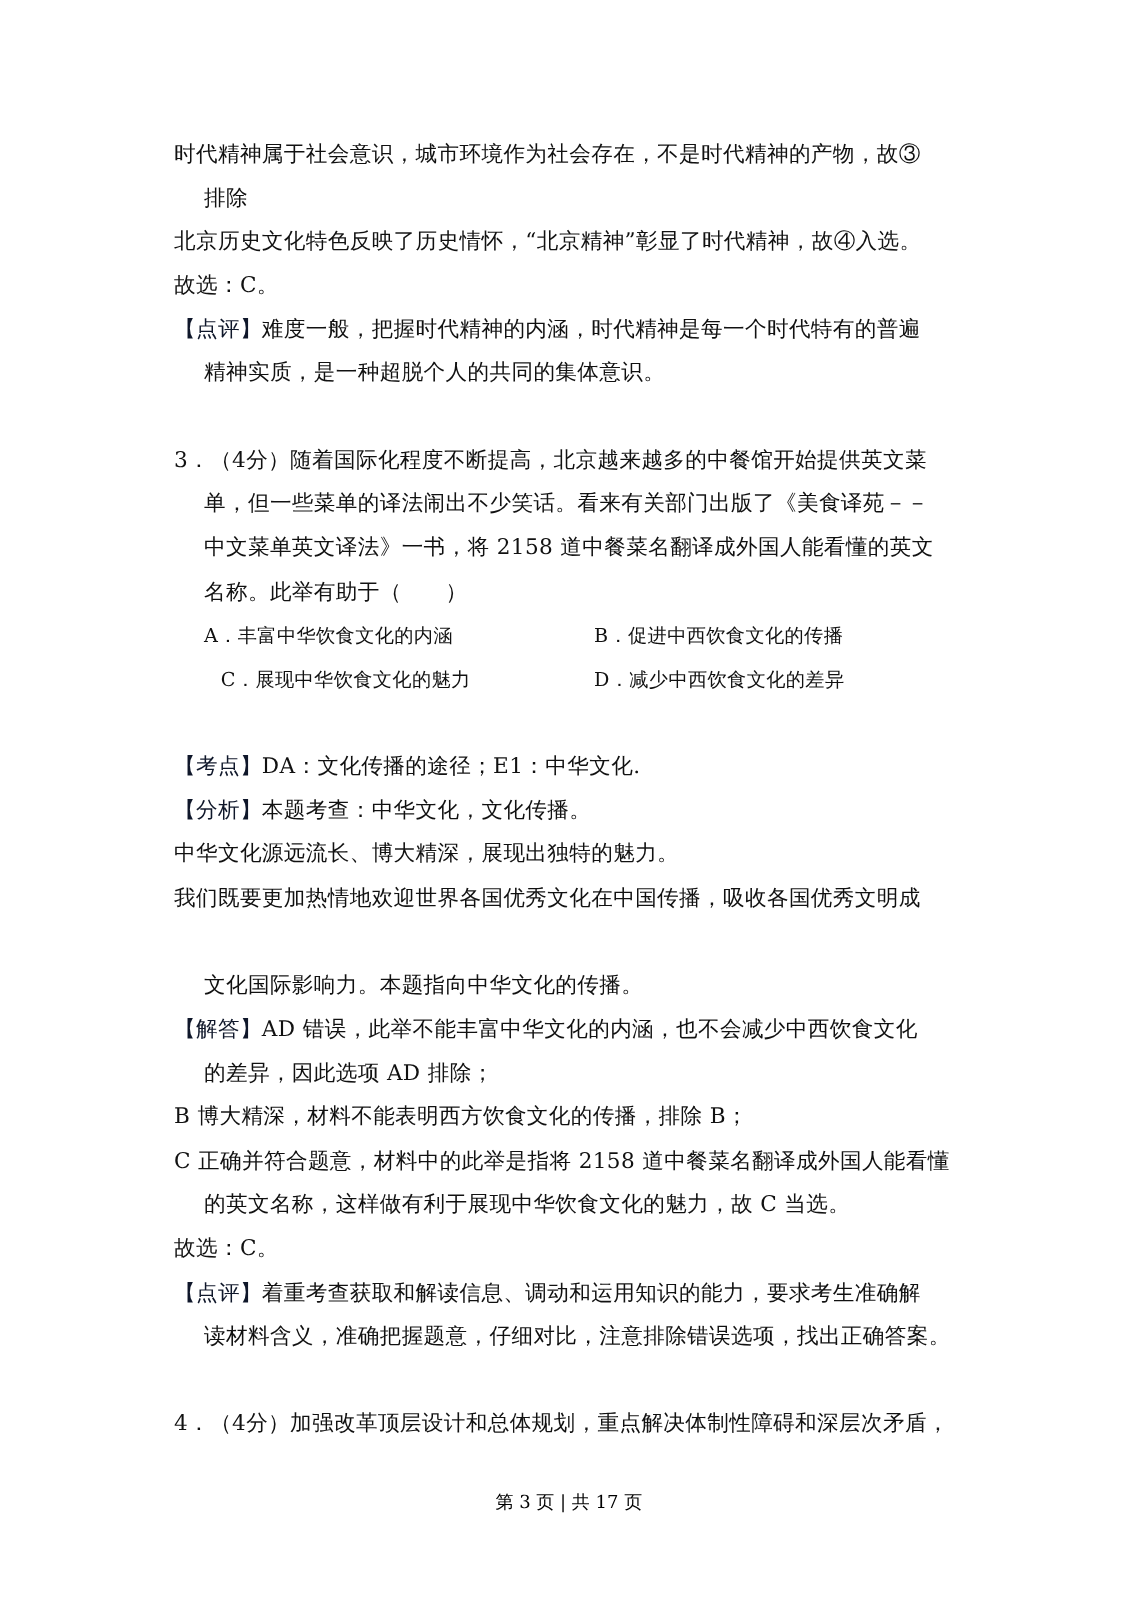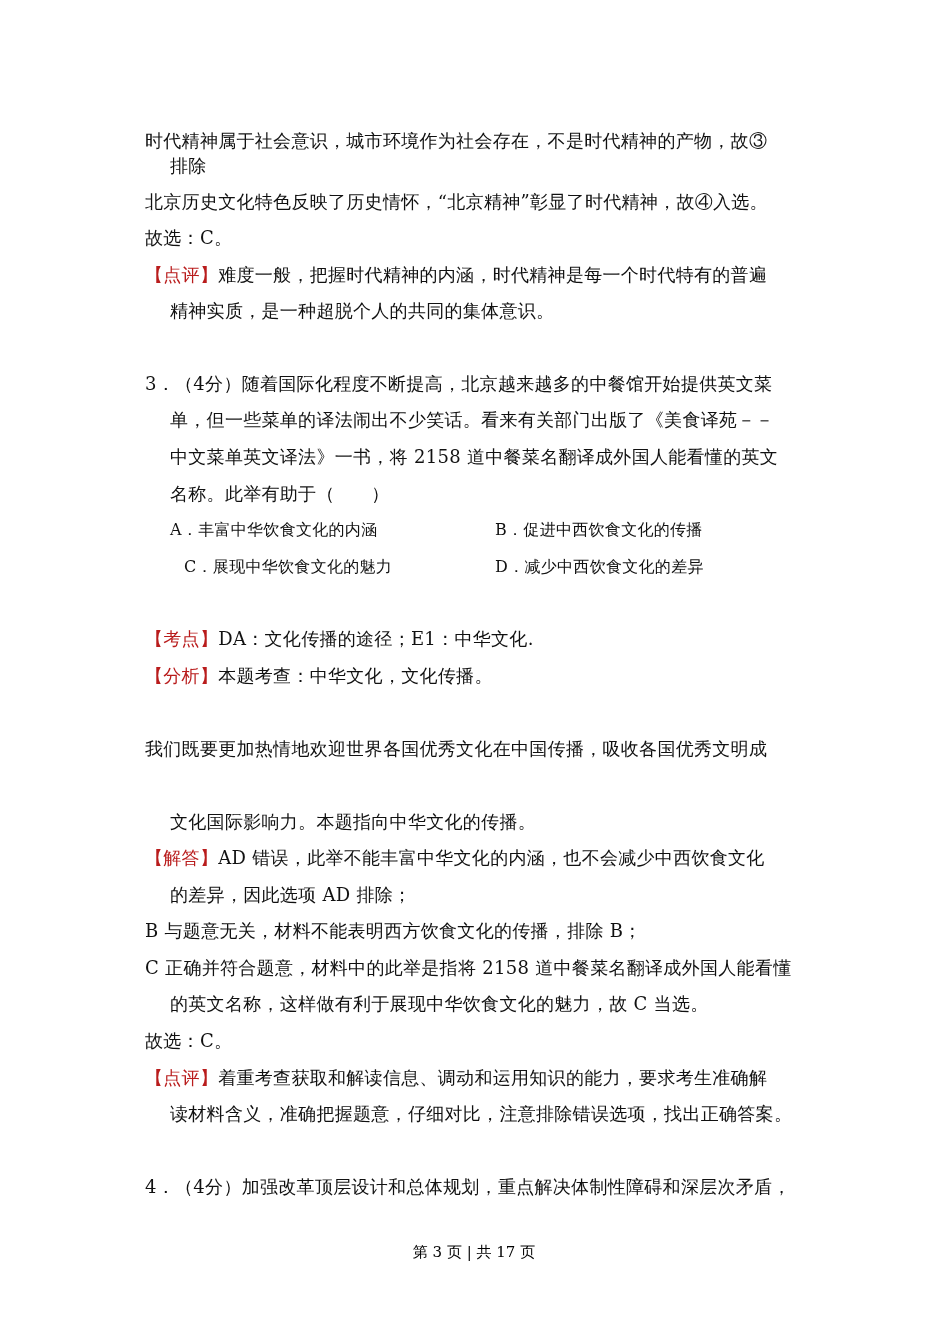--- a/index.html
+++ b/index.html
@@ -1,53 +1,54 @@
 <!DOCTYPE html>
 <html><head>
   <meta charset="utf-8">
   <style>
     html, body { margin: 0; padding: 0; background: #ffffff; }
     body { width: 950px; height: 1344px; position: relative; overflow: hidden;
       font-family: "DejaVu Serif", "Liberation Serif", serif; color: #111; }
     .page { position: absolute; left: 0; top: 0; width: 950px; height: 1344px; }
     .line { position: absolute; left: 145px; font-size: 18px; line-height: 24px; white-space: nowrap; letter-spacing: 0.3px; }
     .indent { left: 170px; text-align: right; }
-    .label { color: #b91c1c; }
+    .label { color: #0f172a; }
     .opt { position: absolute; font-size: 16px; line-height: 24px; white-space: nowrap; letter-spacing: 0.3px; }
     .footer { position: absolute; left: 0; width: 948px; top: 1243px; text-align: center; font-size: 15px; color: #000000; }
   </style>
 </head>
 <body>
 
 <div class="page">
-  <div class="line" style="top:129px">时代精神属于社会意识，城市环境作为社会存在，不是时代精神的产物，故③</div>
+  <div class="line" style="top:117px">时代精神属于社会意识，城市环境作为社会存在，不是时代精神的产物，故③</div>
   <div class="line indent" style="top:154px">排除</div>
   <div class="line" style="top:190px">北京历史文化特色反映了历史情怀，“北京精神”彰显了时代精神，故④入选。</div>
   <div class="line" style="top:226px">故选：C。</div>
   <div class="line" style="top:263px"><span class="label">【点评】</span><span>难度一般，把握时代精神的内涵，时代精神是每一个时代特有的普遍</span></div>
   <div class="line indent" style="top:299px">精神实质，是一种超脱个人的共同的集体意识。</div>
 
   <div class="line" style="top:372px">3．（4分）随着国际化程度不断提高，北京越来越多的中餐馆开始提供英文菜</div>
   <div class="line indent" style="top:408px">单，但一些菜单的译法闹出不少笑话。看来有关部门出版了《美食译苑－－</div>
   <div class="line indent" style="top:445px">中文菜单英文译法》一书，将 2158 道中餐菜名翻译成外国人能看懂的英文</div>
   <div class="line indent" style="top:482px">名称。此举有助于（　　）</div>
 
   <div class="opt" style="left:170px;top:518px">A．丰富中华饮食文化的内涵</div>
   <div class="opt" style="left:495px;top:518px">B．促进中西饮食文化的传播</div>
   <div class="opt" style="left:184px;top:555px">C．展现中华饮食文化的魅力</div>
   <div class="opt" style="left:495px;top:555px">D．减少中西饮食文化的差异</div>
 
   <div class="line" style="top:627px"><span class="label">【考点】</span><span>DA：文化传播的途径；E1：中华文化.</span></div>
   <div class="line" style="top:664px"><span class="label">【分析】</span><span>本题考查：中华文化，文化传播。</span></div>
+  <div class="line" style="top:700px">中华文化源远流长、博大精深，展现出独特的魅力。</div>
   <div class="line" style="top:737px">我们既要更加热情地欢迎世界各国优秀文化在中国传播，吸收各国优秀文明成</div>
   <div class="line indent" style="top:810px">文化国际影响力。本题指向中华文化的传播。</div>
 
   <div class="line" style="top:846px"><span class="label">【解答】</span><span>AD 错误，此举不能丰富中华文化的内涵，也不会减少中西饮食文化</span></div>
   <div class="line indent" style="top:883px">的差异，因此选项 AD 排除；</div>
-  <div class="line" style="top:919px">B 与题意无关，材料不能表明西方饮食文化的传播，排除 B；</div>
+  <div class="line" style="top:919px">B 博大精深，材料不能表明西方饮食文化的传播，排除 B；</div>
   <div class="line" style="top:956px">C 正确并符合题意，材料中的此举是指将 2158 道中餐菜名翻译成外国人能看懂</div>
   <div class="line indent" style="top:992px">的英文名称，这样做有利于展现中华饮食文化的魅力，故 C 当选。</div>
   <div class="line" style="top:1029px">故选：C。</div>
   <div class="line" style="top:1066px"><span class="label">【点评】</span><span>着重考查获取和解读信息、调动和运用知识的能力，要求考生准确解</span></div>
   <div class="line indent" style="top:1102px">读材料含义，准确把握题意，仔细对比，注意排除错误选项，找出正确答案。</div>
 
   <div class="line" style="top:1175px">4．（4分）加强改革顶层设计和总体规划，重点解决体制性障碍和深层次矛盾，</div>
 
   <div class="footer">第 3 页 | 共 17 页</div>
 </div>

